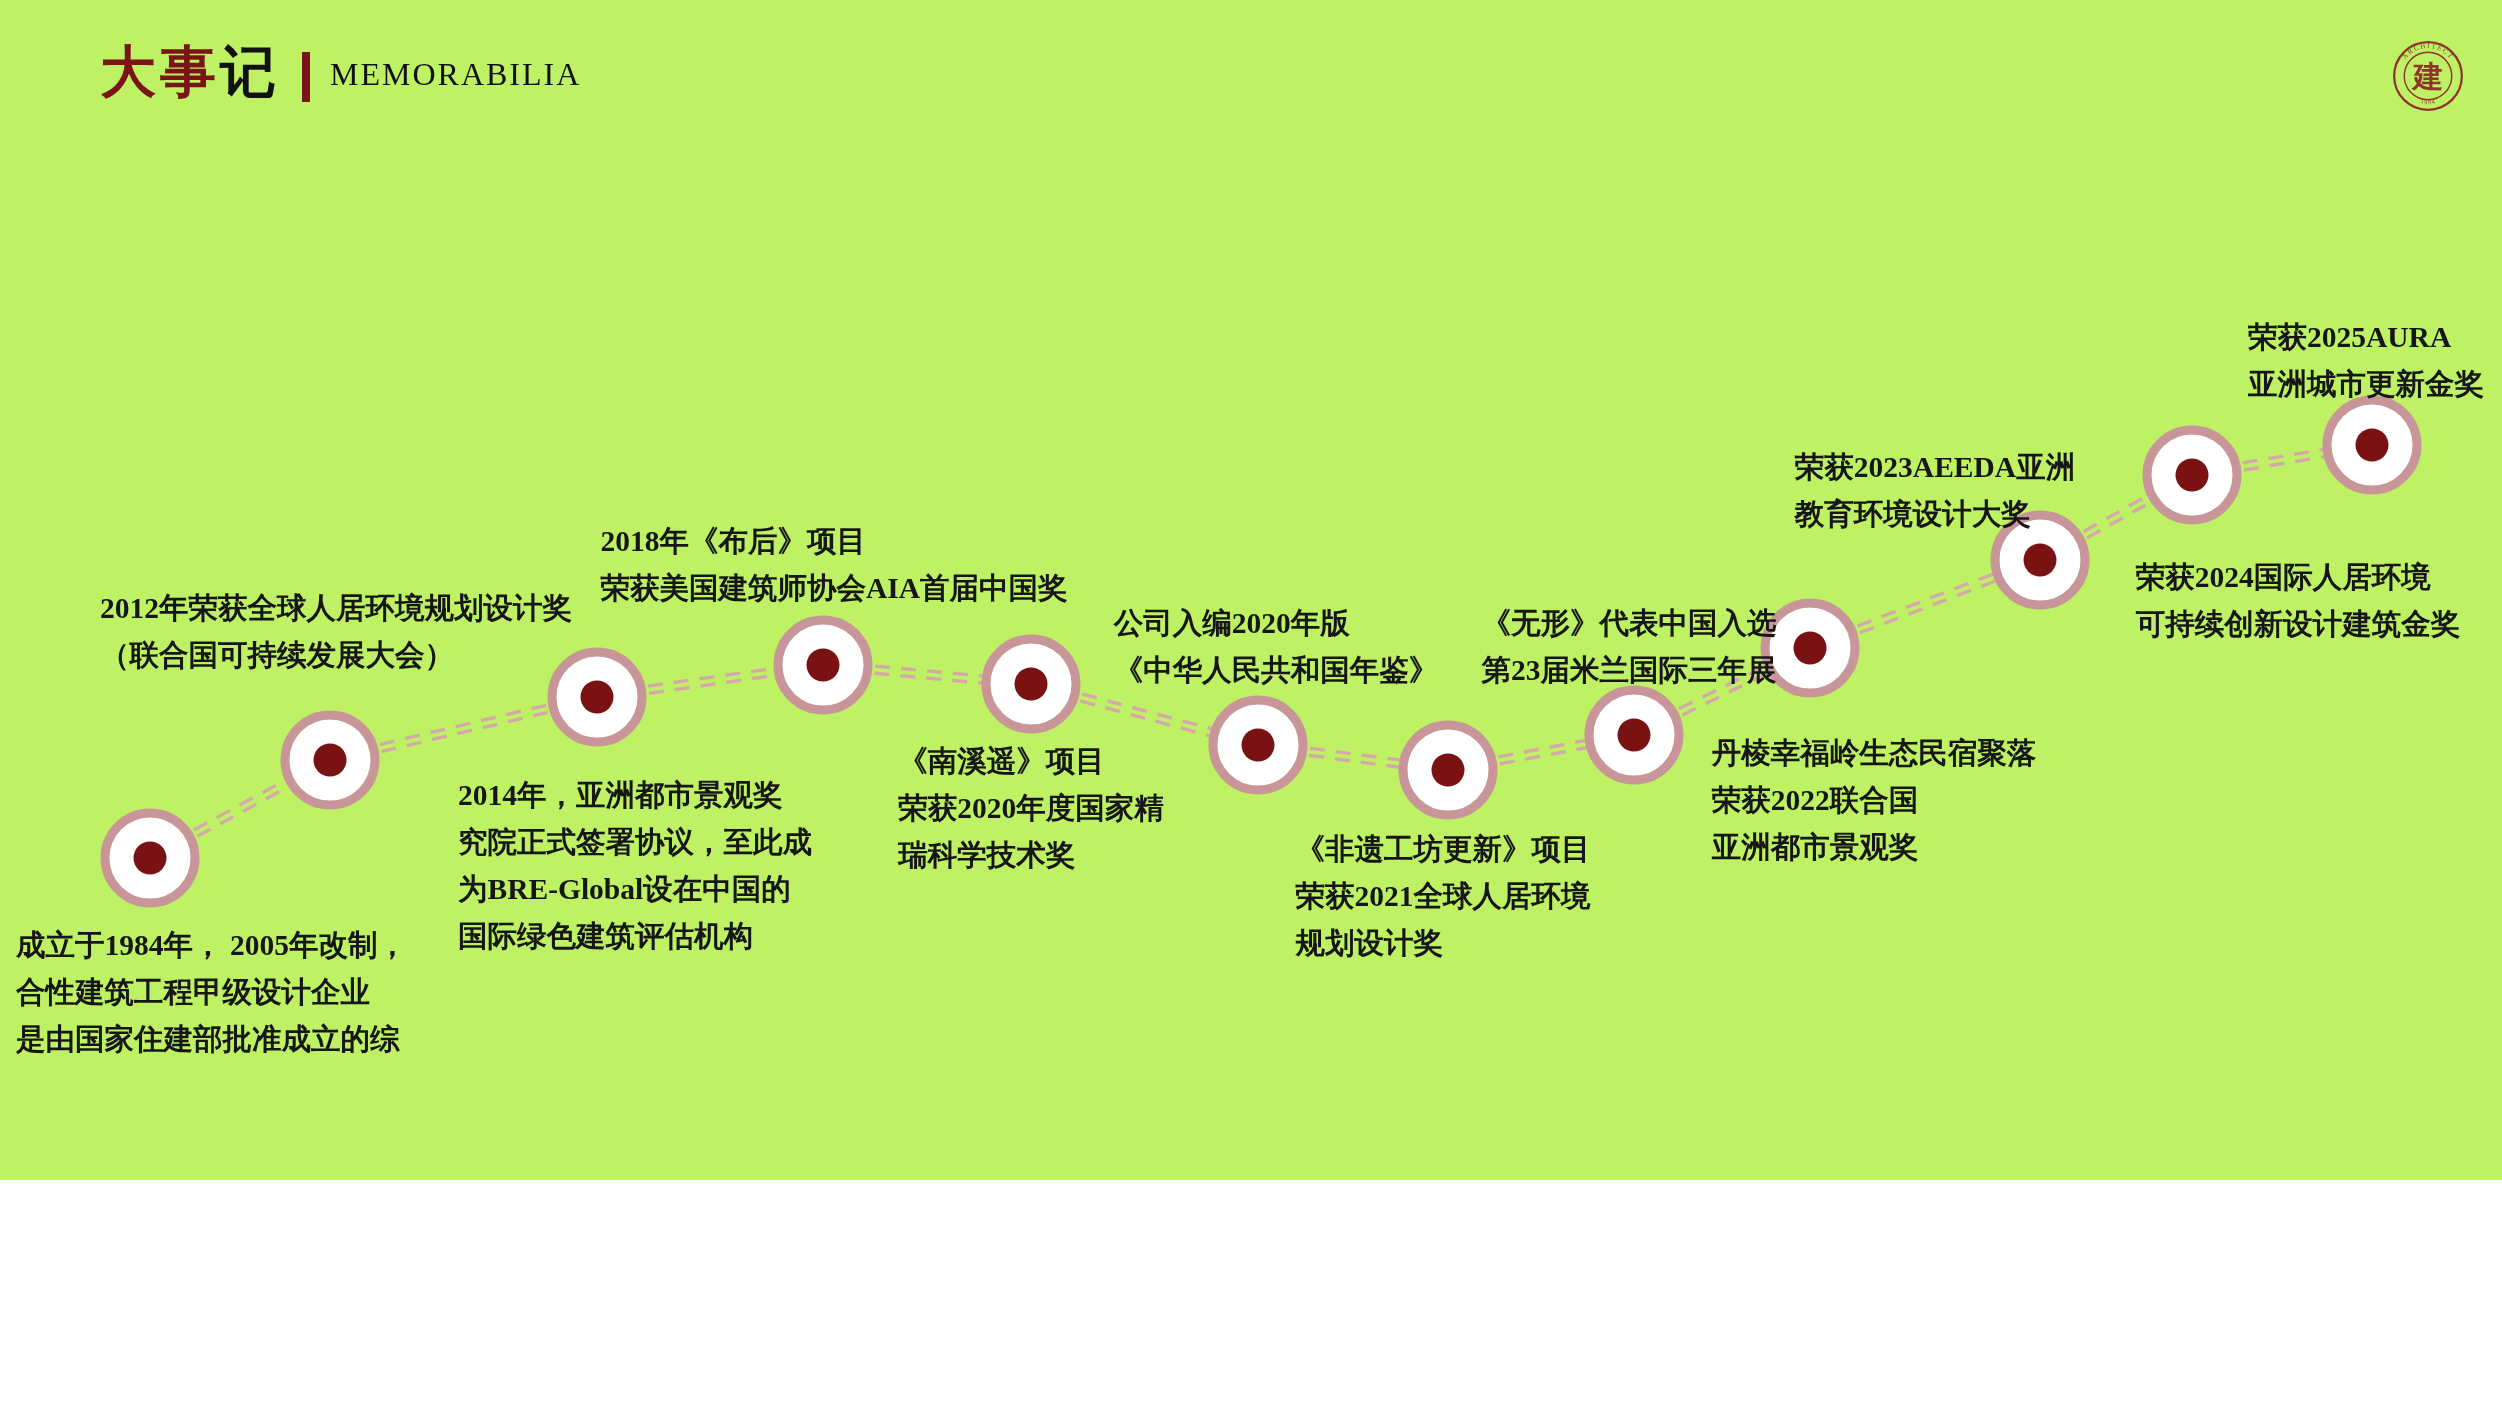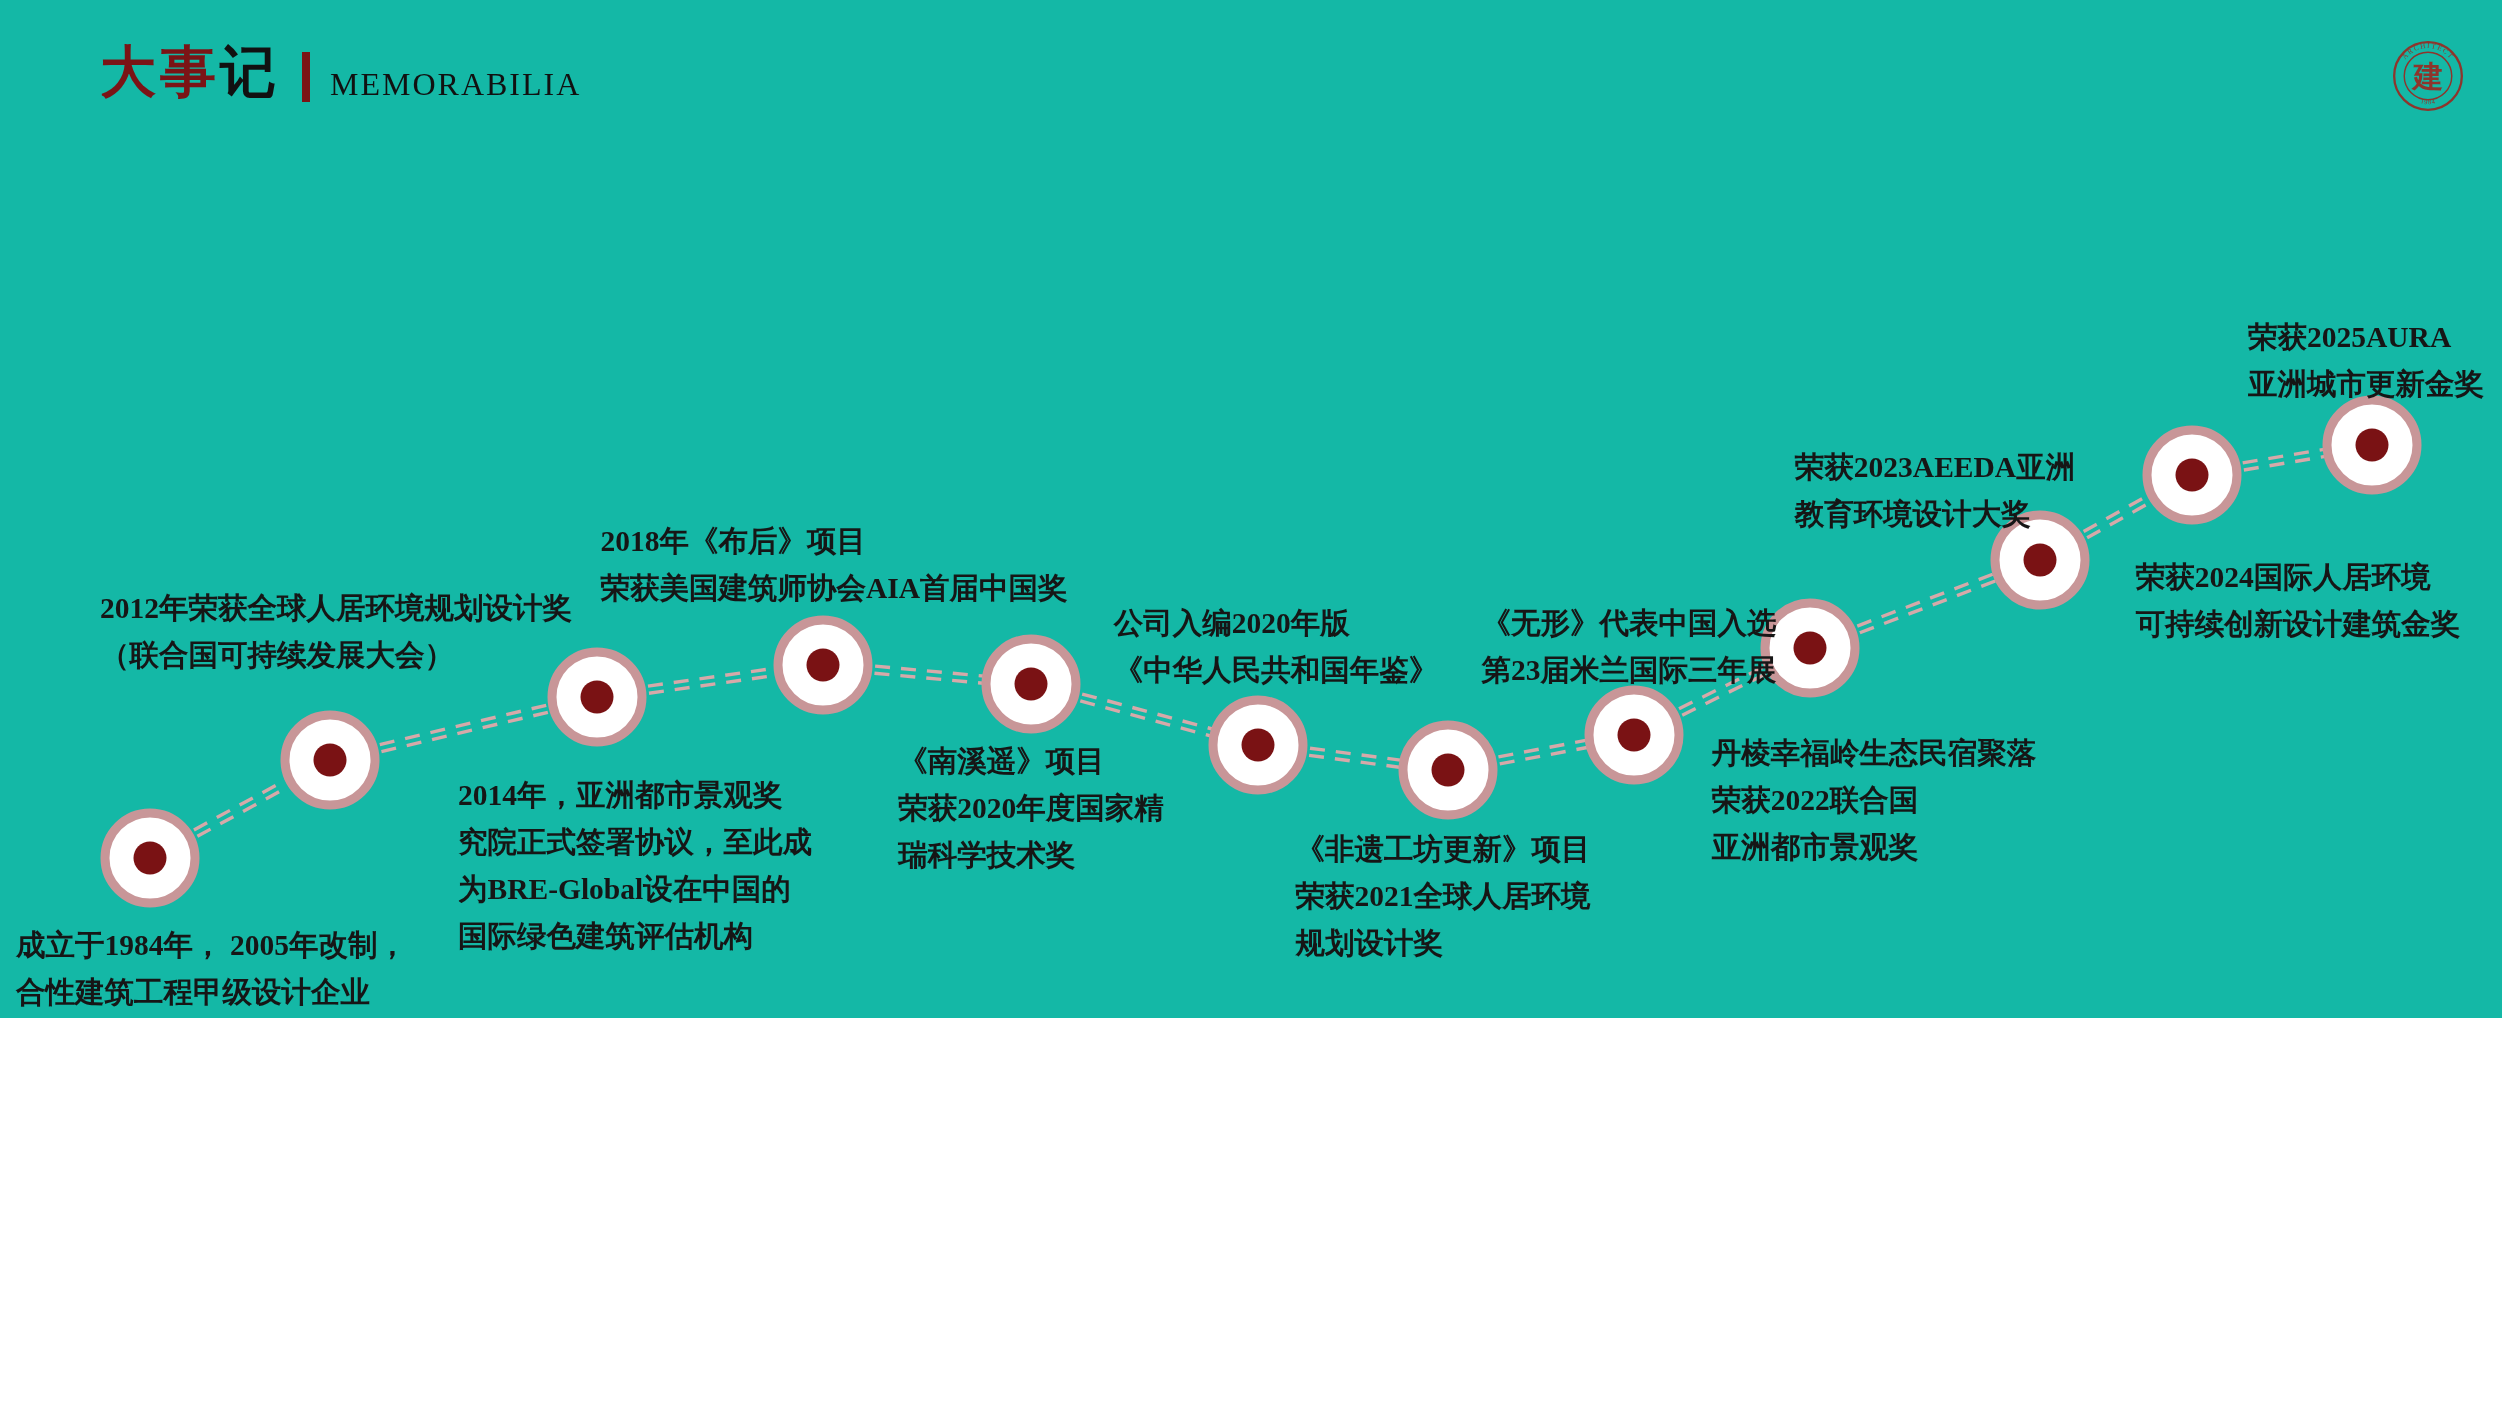--- a/index.html
+++ b/index.html
@@ -1,37 +1,37 @@
 <!DOCTYPE html>
 <html><head>
 <meta charset="utf-8">
 <style>
   html,body { margin:0; padding:0; background:#ffffff; }
   .slide {
     position:relative;
-    width:2502px; height:1018px;
-    background:#14b8a6;
+    width:2502px; height:1180px;
+    background:#bef264;
     overflow:hidden;
     font-family:"Liberation Serif", serif;
     color:#161616;
   }
   
   .title-cn {
     position:absolute; left:100px; top:44px;
     font-size:56px; font-weight:700; line-height:1;
     letter-spacing:4px; white-space:nowrap;
   }
   .title-cn .red { color:#7b1416; }
   .title-cn .black { color:#111111; }
   .title-divider {
     position:absolute; left:302px; top:52px;
     width:8px; height:50px; background:#7b1416;
   }
   .subtitle-en {
-    position:absolute; left:330px; top:66px;
+    position:absolute; left:330px; top:56px;
     font-size:32px; font-weight:400; color:#111111;
     letter-spacing:2px; white-space:nowrap;
   }
   
   .logo { position:absolute; left:2392px; top:40px; width:72px; height:72px; }
   .logo text { font-family:"Liberation Serif", serif; }
   
   #timeline-svg { position:absolute; left:0; top:0; width:2502px; height:1402px; }
   .node-label {
     position:absolute;

